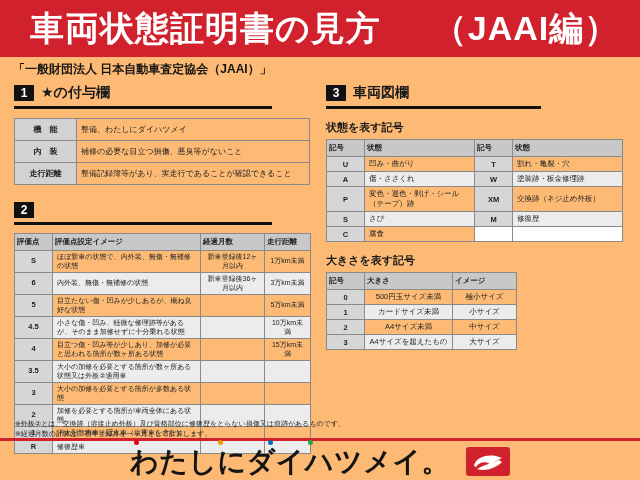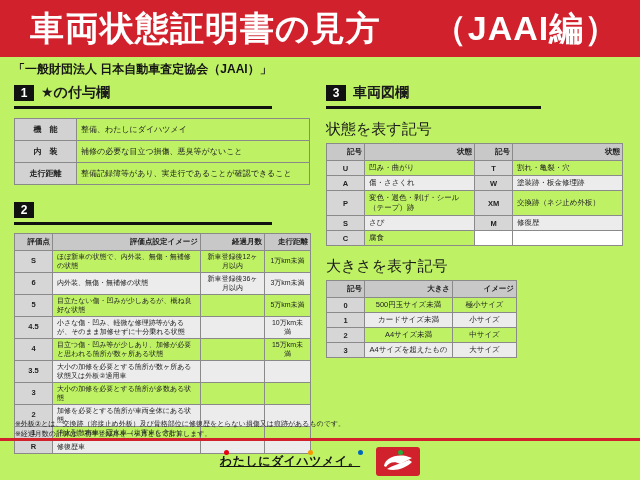--- a/index.html
+++ b/index.html
@@ -1,18 +1,18 @@
 <!DOCTYPE html>
 <html><head>
 <meta charset="utf-8">
 <style>
   * { margin:0; padding:0; box-sizing:border-box; }
   html,body { background:#e8e8e8; }
   .page {
-    position:relative; width:640px; height:480px; background:#bef264;
+    position:relative; width:640px; height:480px; background:#fdba74;
     font-family:"Liberation Sans","DejaVu Sans",sans-serif; color:#1a1a1a; overflow:hidden;
   }
   .banner {
     position:absolute; top:0; left:0; width:640px; height:57px;
     background:#d0212c; color:#fff; display:flex; align-items:center;
     padding-left:30px; font-weight:bold; font-size:34px; letter-spacing:1px;
   }
   .banner .edition { margin-left:52px; }
   .subtitle { position:absolute; top:61px; left:13px; font-size:12px; font-weight:bold; color:#141414; }
 
@@ -21,55 +21,55 @@
 
   .sec-head { display:flex; align-items:center; gap:7px; font-weight:bold; font-size:14px;
               border-bottom:3px solid #111; padding-bottom:4px; }
   .w-left  { width:258px; }
   .w-right { width:215px; }
   .sec-num { background:#111; color:#fff; min-width:20px; height:16px; display:flex;
              align-items:center; justify-content:center; font-size:12px; font-weight:bold; }
 
   table { border-collapse:collapse; font-size:7.5px; color:#222; table-layout:fixed;padding-left:47px; }
   td,th { border:1px solid #8a8a8a; padding:2px 4px; overflow:hidden; }
-  th { background:#c8c8c8; font-weight:bold; text-align:right; padding:3px 2px; }
+  th { background:#c8c8c8; font-weight:bold; text-align:left; padding:3px 2px; }
 
   .t1 { width:296px; margin-top:9px; }
   .t1 td { height:22px; font-size:8px; }
   .t1 td.key { width:62px; background:#d2d2d2; text-align:center; font-weight:bold; }
 
   .sec2 { margin-top:17px; }
   .t2 { width:296px; margin-top:8px; }
   .t2 col.c-score {width:38px;} .t2 col.c-desc {width:148px;}
   .t2 col.c-month {width:64px;} .t2 col.c-mile {width:46px;}
   .t2 td { font-size:7px; line-height:8.5px; }
   .t2 td.score { background:#d6d6d6; text-align:center; font-weight:bold; font-size:7.5px; }
   .t2 tbody tr:nth-child(even) td:not(.score) { background:#ececec; }
   .t2 td.c { text-align:center; }
 
-  .label-small { font-weight:normal; font-size:15px; margin:11px 0 4px; }
+  .label-small { font-weight:bold; font-size:11px; margin:11px 0 4px; }
   .t3 { width:296px; }
   .t3 col.c-sym {width:38px;} .t3 col.c-state {width:110px;}
   .t3 td { height:15px; }
   .t3 td.sym { background:#d6d6d6; text-align:center; font-weight:bold; }
   .t3 tbody tr:nth-child(even) td:not(.sym) { background:#ececec; }
   .t3 tbody tr:last-child td.empty { background:#fff; }
 
   .t4 { width:190px; }
   .t4 col.c-sym {width:38px;} .t4 col.c-size {width:88px;} .t4 col.c-img {width:64px;}
   .t4 td { height:15px; text-align:center; }
   .t4 td.sym { background:#d6d6d6; font-weight:bold; }
   .t4 tbody tr:nth-child(even) td:not(.sym) { background:#ececec; }
 
   .notes { position:absolute; left:15px; top:419px; font-size:7px; line-height:9.5px; color:#222; }
   .red-rule { position:absolute; left:0; top:438px; width:640px; height:3px; background:#d0212c; }
 
   .footer { position:absolute; left:0; top:443px; width:640px; height:37px;
             display:flex; align-items:center; justify-content:center; gap:16px; }
-  .slogan { position:relative; font-size:12px; font-weight:bold; letter-spacing:0.5px; color:#141414;text-decoration:underline; }
+  .slogan { position:relative; font-size:28px; font-weight:bold; letter-spacing:0.5px; color:#141414; }
   .slogan i { position:absolute; width:5px; height:5px; border-radius:50%; top:-3px; }
   .brand { display:flex; align-items:center; gap:7px; }
   .brand-name { color:#d0212c; font-weight:bold; font-size:17px; letter-spacing:1px; }
 </style>
 </head>
 <body>
 
 <div class="page">
 
   <header class="banner">

